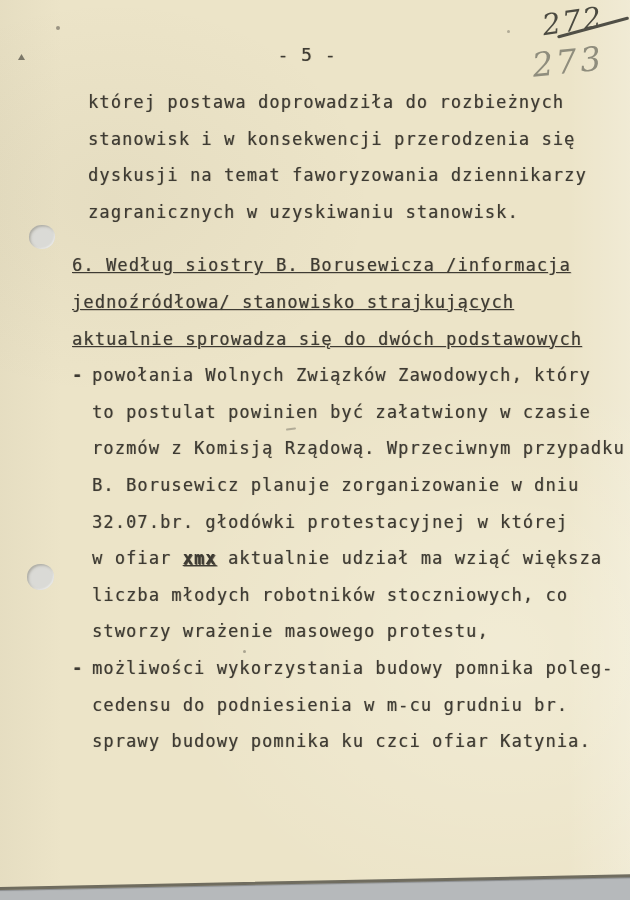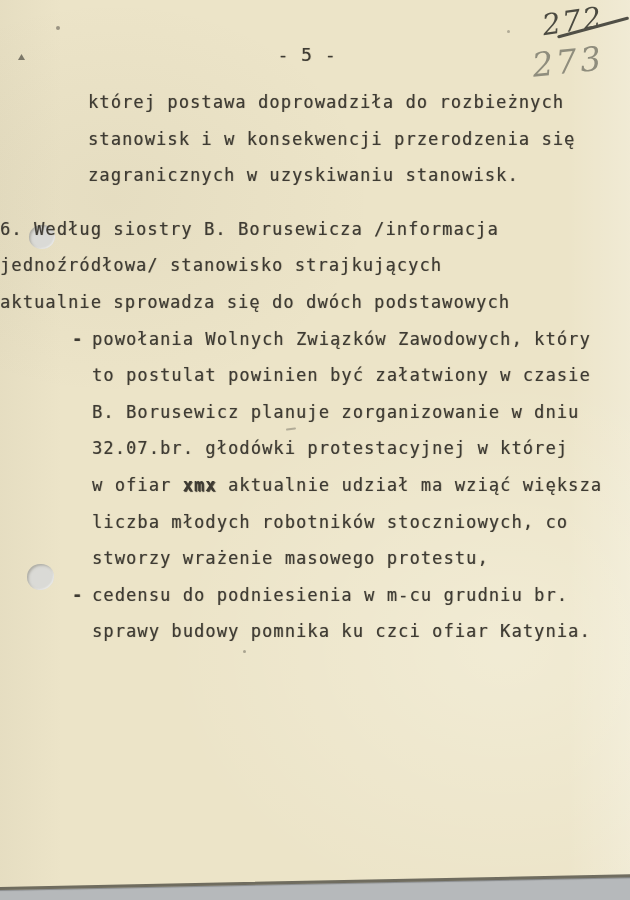--- a/index.html
+++ b/index.html
@@ -44,24 +44,24 @@
   .s3{left:286px;top:428px;width:10px;height:2px;background:#8a8676;opacity:.6;border-radius:1px;transform:rotate(-8deg);}
   .s4{left:243px;top:650px;width:3px;height:3px;border-radius:50%;opacity:.45;}
   .s5{left:507px;top:30px;width:3px;height:3px;border-radius:50%;opacity:.4;}
   .body-text{
     position:absolute;left:0;top:84px;width:508px;
     color:#3e3b33;font-size:17px;letter-spacing:1.1px;
     text-shadow:0.5px 0.4px 0.7px rgba(62,57,45,0.55);
   }
   .line{height:36.6px;line-height:36.6px;white-space:pre;}
   .p1{margin-left:88px;}
-  .p2{margin-top:17px;}
+  .p2{margin-left:72px;margin-top:17px;text-decoration:underline;}
   .bullet{margin-left:92px;position:relative;}
   .bullet .dash{position:absolute;left:-20px;top:0;height:36.6px;line-height:36.6px;font-weight:bold;}
-  .bold{font-weight:bold;text-shadow:0.8px 0.5px 0.8px rgba(45,40,32,0.85);}
+  .bold{font-weight:bold;text-shadow:0.8px 0.5px 0.8px rgba(45,40,32,0.85);text-decoration:underline;}
 </style>
 </head>
 <body>
 
 <div>
   <div class="paper">
 
     <div class="pagenum">- 5 -</div>
 
     <div class="hw hw-top">272</div>
@@ -75,42 +75,45 @@
     <div class="speck s2"></div>
     <div class="speck s3"></div>
     <div class="speck s4"></div>
     <div class="speck s5"></div>
 
     <div class="body-text">
 
       <div class="para p1">
         <div class="line">której postawa doprowadziła do rozbieżnych</div>
         <div class="line">stanowisk i w konsekwencji przerodzenia się</div>
+        <div class="line">dyskusji na temat faworyzowania dziennikarzy</div>
         <div class="line">zagranicznych w uzyskiwaniu stanowisk.</div>
       </div>
 
       <div class="para p2">
         <div class="line">6. Według siostry B. Borusewicza /informacja</div>
         <div class="line">jednoźródłowa/ stanowisko strajkujących</div>
         <div class="line">aktualnie sprowadza się do dwóch podstawowych</div>
       </div>
 
       <div class="para bullet">
         <span class="dash">-</span>
         <div class="line">powołania Wolnych Związków Zawodowych, który</div>
         <div class="line">to postulat powinien być załatwiony w czasie</div>
+        <div class="line">rozmów z Komisją Rządową. Wprzeciwnym przypadku</div>
         <div class="line">B. Borusewicz planuje zorganizowanie w dniu</div>
         <div class="line">32.07.br. głodówki protestacyjnej w której</div>
         <div class="line"><span>w ofiar </span><span class="bold">xmx</span><span> aktualnie udział ma wziąć większa</span></div>
         <div class="line">liczba młodych robotników stoczniowych, co</div>
         <div class="line">stworzy wrażenie masowego protestu,</div>
       </div>
 
       <div class="para bullet">
         <span class="dash">-</span>
+        <div class="line">możliwości wykorzystania budowy pomnika poleg-</div>
         <div class="line">cedensu do podniesienia w m-cu grudniu br.</div>
         <div class="line">sprawy budowy pomnika ku czci ofiar Katynia.</div>
       </div>
 
     </div>
   </div>
 
   <div class="bottom-edge"></div>
 </div>
 

